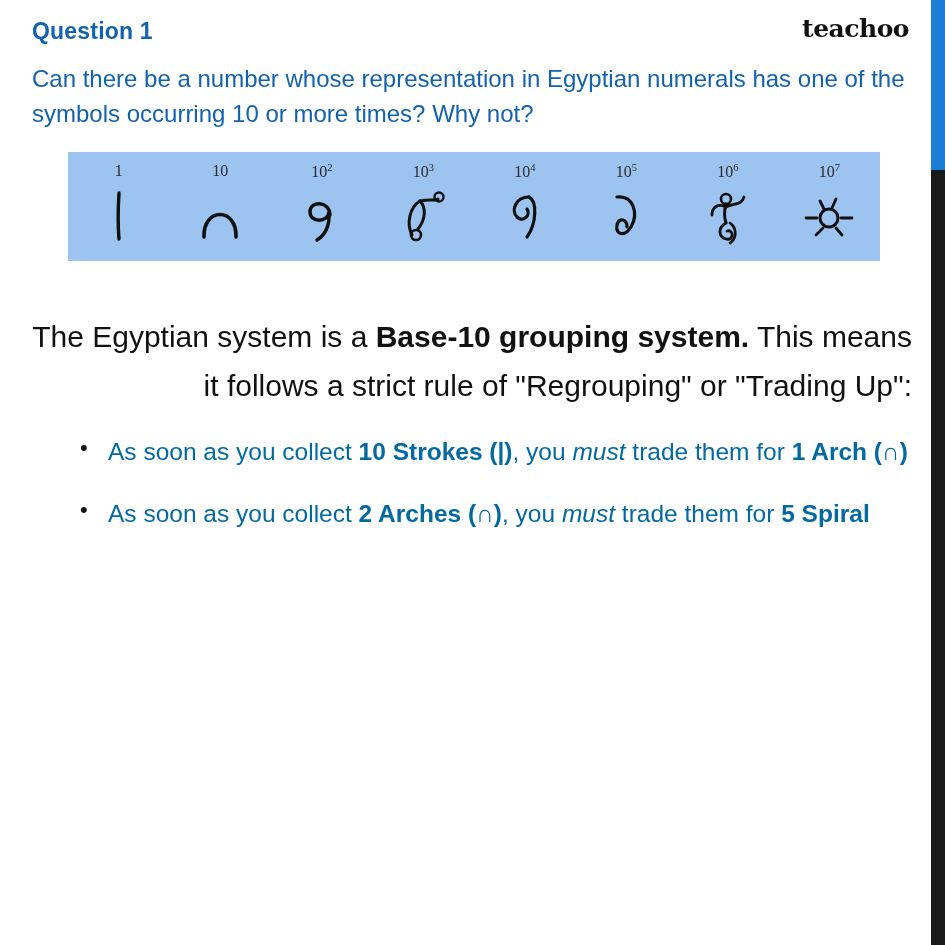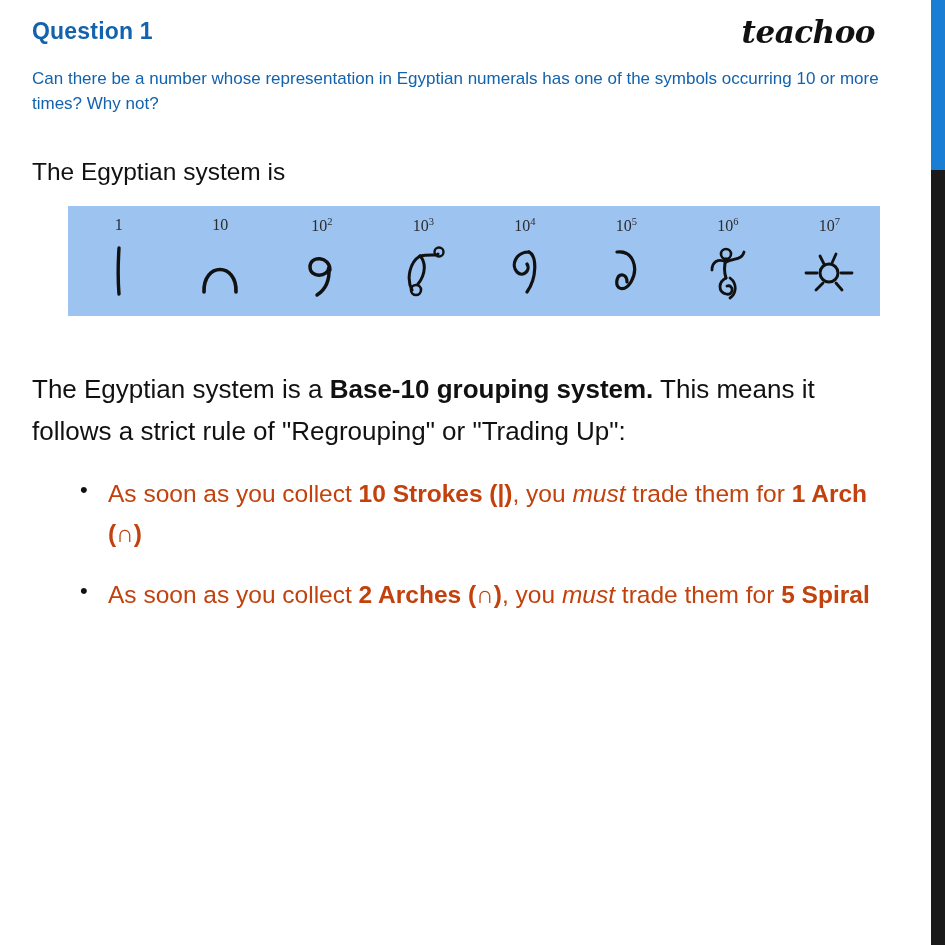--- a/index.html
+++ b/index.html
@@ -34,46 +34,45 @@
     width: 14px;
     height: 775px;
     background: #1a1a1a;
   }
   .content {
     position: absolute;
     left: 0;
     top: 0;
     width: 931px;
     height: 746px;
-    padding: 18px 48px 0 32px;
+    padding: 18px 14px 0 32px;
   }
   .header-row {
     display: flex;
     align-items: flex-start;
     justify-content: space-between;
   }
   .q-title {
     font-size: 23px;
     font-weight: bold;
     color: #1262ad;
     letter-spacing: 0.2px;
   }
   .brand {
     font-family: "DejaVu Serif", serif;
-    font-size: 31px;
+    font-size: 25px;
     font-weight: bold;
-    font-style: italic;
     color: #111111;
     letter-spacing: -0.5px;
     padding-right: 8px;
     margin-top: -4px;
   }
   .q-text {
     margin-top: 17px;
-    font-size: 17px;
+    font-size: 24px;
     line-height: 1.45;
     color: #1262ad;
     max-width: 890px;
   }
   .lead {
     margin-top: 42px;
     font-size: 24.5px;
     color: #111111;
   }
   
@@ -102,36 +101,37 @@
   .sym-glyph {
     font-size: 40px;
     line-height: 62px;
     height: 70px;
     color: #1b1b1b;
     font-family: "DejaVu Sans", sans-serif;
   }
   .sym-glyph svg { display: block; margin: 0 auto; }
   .para {
     margin-top: 52px;
-    font-size: 26px;
+    font-size: 30px;
     line-height: 1.62;
     color: #111111;
     max-width: 880px;
+    text-align: right;
   }
   .para b { font-weight: bold; }
   ul.rules {
     margin: 22px 0 0 0;
     padding: 0 0 0 46px;
     list-style: none;
   }
   ul.rules li {
     position: relative;
     font-size: 24.5px;
     line-height: 1.62;
-    color: #c2410c;
+    color: #0369a1;
     margin-bottom: 22px;
     padding-left: 30px;
     max-width: 880px;
   }
   ul.rules li::before {
     content: "\2022";
     position: absolute;
     left: 2px;
     top: -2px;
     font-size: 22px;
@@ -150,21 +150,20 @@
 
   <div class="content">
 
     <div class="header-row">
       <div class="q-title">Question 1</div>
       <div class="brand">teachoo</div>
     </div>
 
     <div class="q-text">Can there be a number whose representation in Egyptian numerals has one of the symbols occurring 10 or more times? Why not?</div>
 
-    <div class="lead">The Egyptian system is</div>
 
     <div class="sym-table">
       <div class="sym-row">
         <div class="sym-cell sym-head">1</div>
         <div class="sym-cell sym-head">10</div>
         <div class="sym-cell sym-head">10<sup>2</sup></div>
         <div class="sym-cell sym-head">10<sup>3</sup></div>
         <div class="sym-cell sym-head">10<sup>4</sup></div>
         <div class="sym-cell sym-head">10<sup>5</sup></div>
         <div class="sym-cell sym-head">10<sup>6</sup></div>

